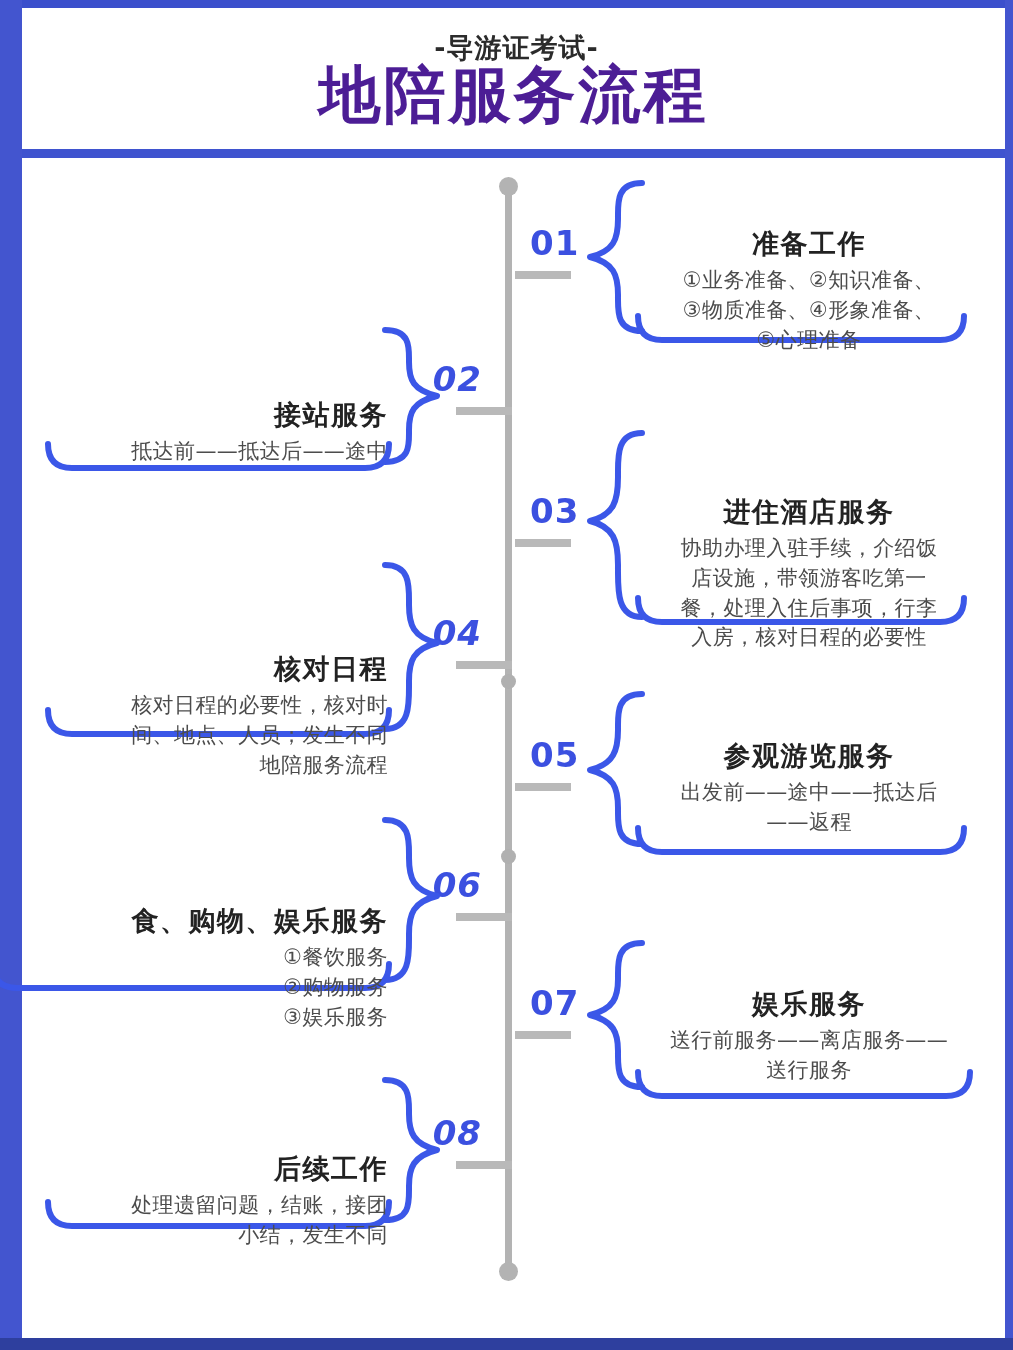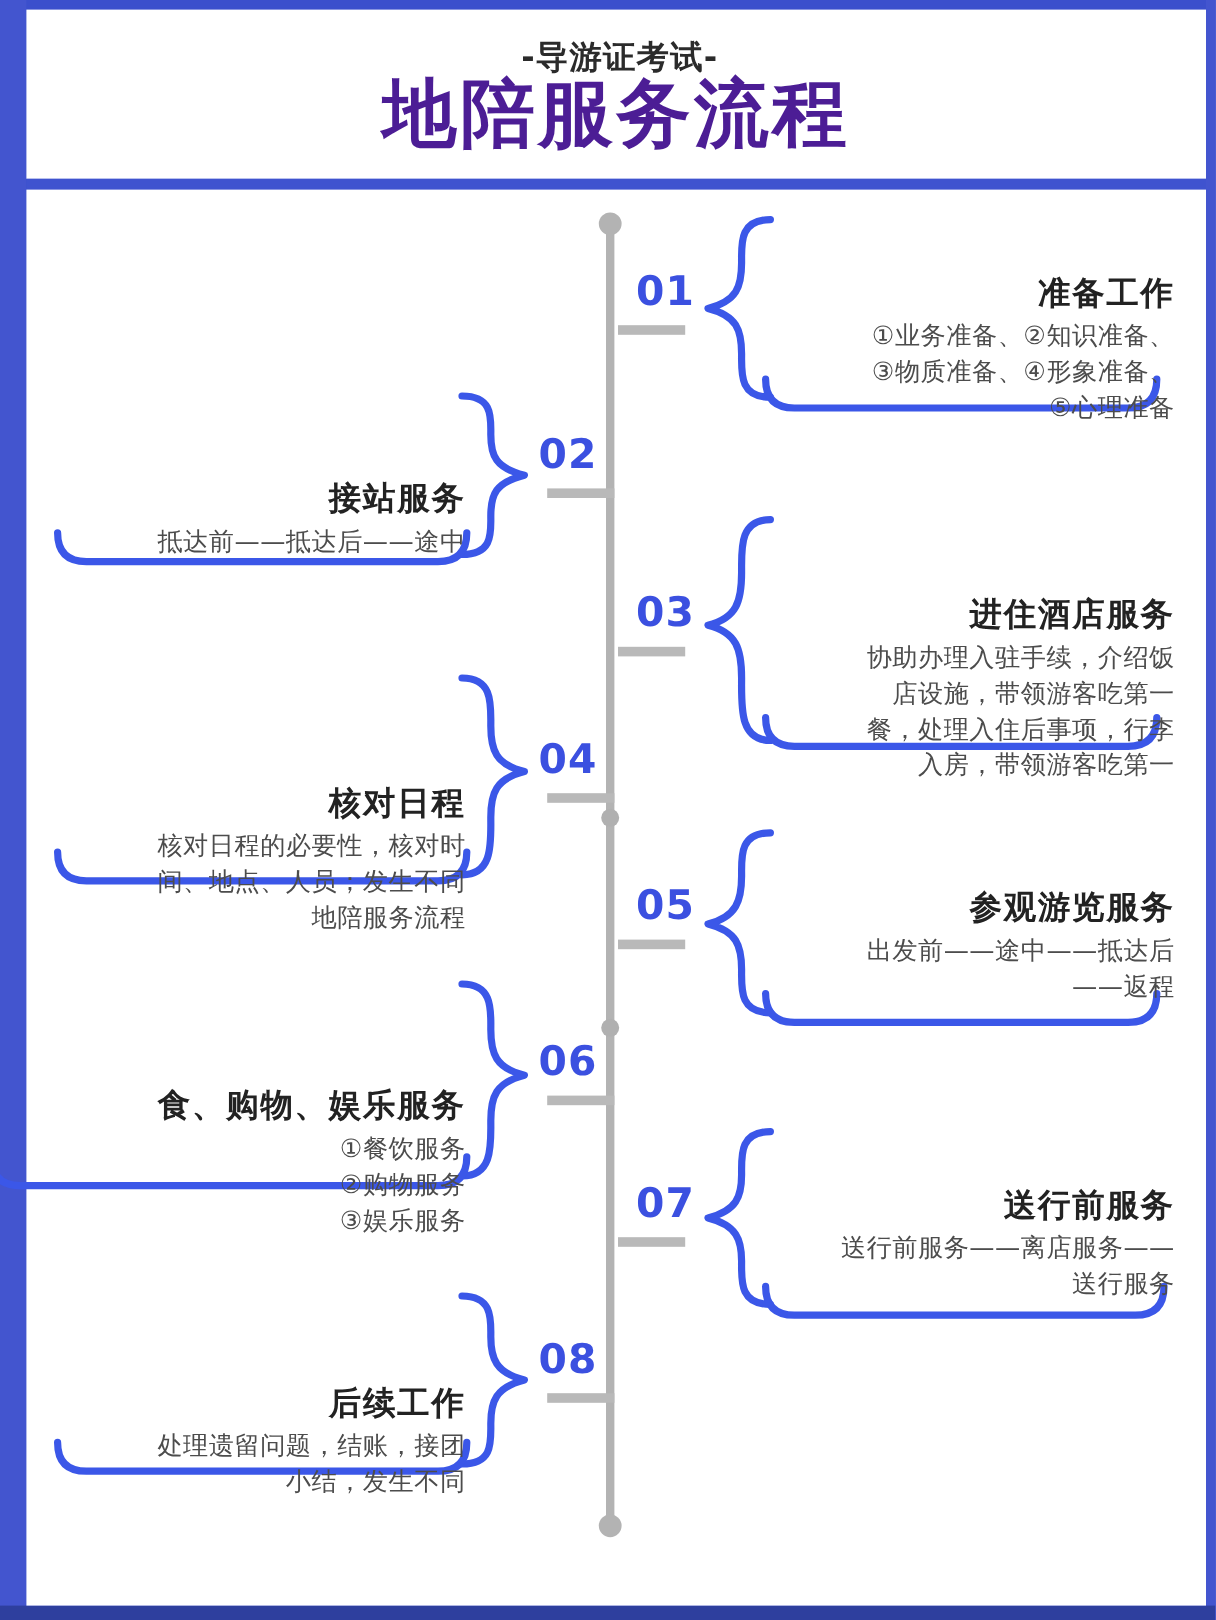--- a/index.html
+++ b/index.html
@@ -92,26 +92,26 @@
     position: absolute;
     height: 8px;
     width: 56px;
     background: #b9b9b9;
   }
 
   
   .step.right .num      { left: 508px; }
   .step.right .num-rule { left: 493px; }
   
-  .step.left .num       { right: 507px; }
+  .step.left .num       { right: 523px; font-style: italic; }
   .step.left .num-rule  { right: 493px; }
 
   
   .content { position: absolute; }
-  .step.right .content { left: 617px; width: 340px; text-align: right; }
+  .step.right .content { left: 617px; width: 340px; text-align: center; }
   .step.left  .content { right: 617px; width: 340px; text-align: right; margin-top: 35px; }
 
   .head {
     font-size: 27px;
     font-weight: bold;
     color: #222222;
     letter-spacing: 1.5px;
     margin-bottom: 4px;
     white-space: nowrap;
   }
@@ -219,21 +219,21 @@
         <svg width="330" height="206" viewBox="0 0 330 206" fill="none">
           <path d="M330 172 C330 188 322 196 306 196 H28 C12 196 4 188 4 172" stroke="#3b57e8" stroke-width="6" stroke-linecap="round" fill="none"></path>
         </svg>
       </div>
       <div class="content">
         <div class="head">进住酒店服务</div>
         <div class="body-text">
           <div>协助办理入驻手续，介绍饭</div>
           <div>店设施，带领游客吃第一</div>
           <div>餐，处理入住后事项，行李</div>
-          <div>入房，带领游客吃第一</div>
+          <div>入房，核对日程的必要性</div>
         </div>
       </div>
     </div>
 
     <div class="step left" style="top:458px;">
       <div class="num" style="top:0px;">04</div>
       <div class="num-rule" style="top:45px;"></div>
       <div class="brace" style="right:564px; top:-55px;">
         <svg width="56" height="176" viewBox="0 0 56 176" fill="none">
           <path d="M0 4 C26 4 24 26 24 44 C24 64 28 76 52 82 C28 88 24 100 24 120 C24 142 26 168 0 168" stroke="#3b57e8" stroke-width="6" stroke-linecap="round" stroke-linejoin="round" fill="none"></path>
@@ -306,21 +306,21 @@
         <svg width="56" height="156" viewBox="0 0 56 156" fill="none">
           <path d="M56 4 C30 4 32 24 32 40 C32 58 28 70 4 76 C28 82 32 94 32 112 C32 128 30 148 56 148" stroke="#3b57e8" stroke-width="6" stroke-linecap="round" stroke-linejoin="round" fill="none"></path>
         </svg>
       </div>
       <div class="brace" style="left:612px; top:-50px;">
         <svg width="340" height="170" viewBox="0 0 340 170" fill="none">
           <path d="M336 136 C336 152 328 160 312 160 H28 C12 160 4 152 4 136" stroke="#3b57e8" stroke-width="6" stroke-linecap="round" fill="none"></path>
         </svg>
       </div>
       <div class="content">
-        <div class="head">送行前服务</div>
+        <div class="head">娱乐服务</div>
         <div class="body-text">
           <div>送行前服务——离店服务——</div>
           <div>送行服务</div>
         </div>
       </div>
     </div>
 
     <div class="step left" style="top:958px;">
       <div class="num" style="top:0px;">08</div>
       <div class="num-rule" style="top:45px;"></div>

